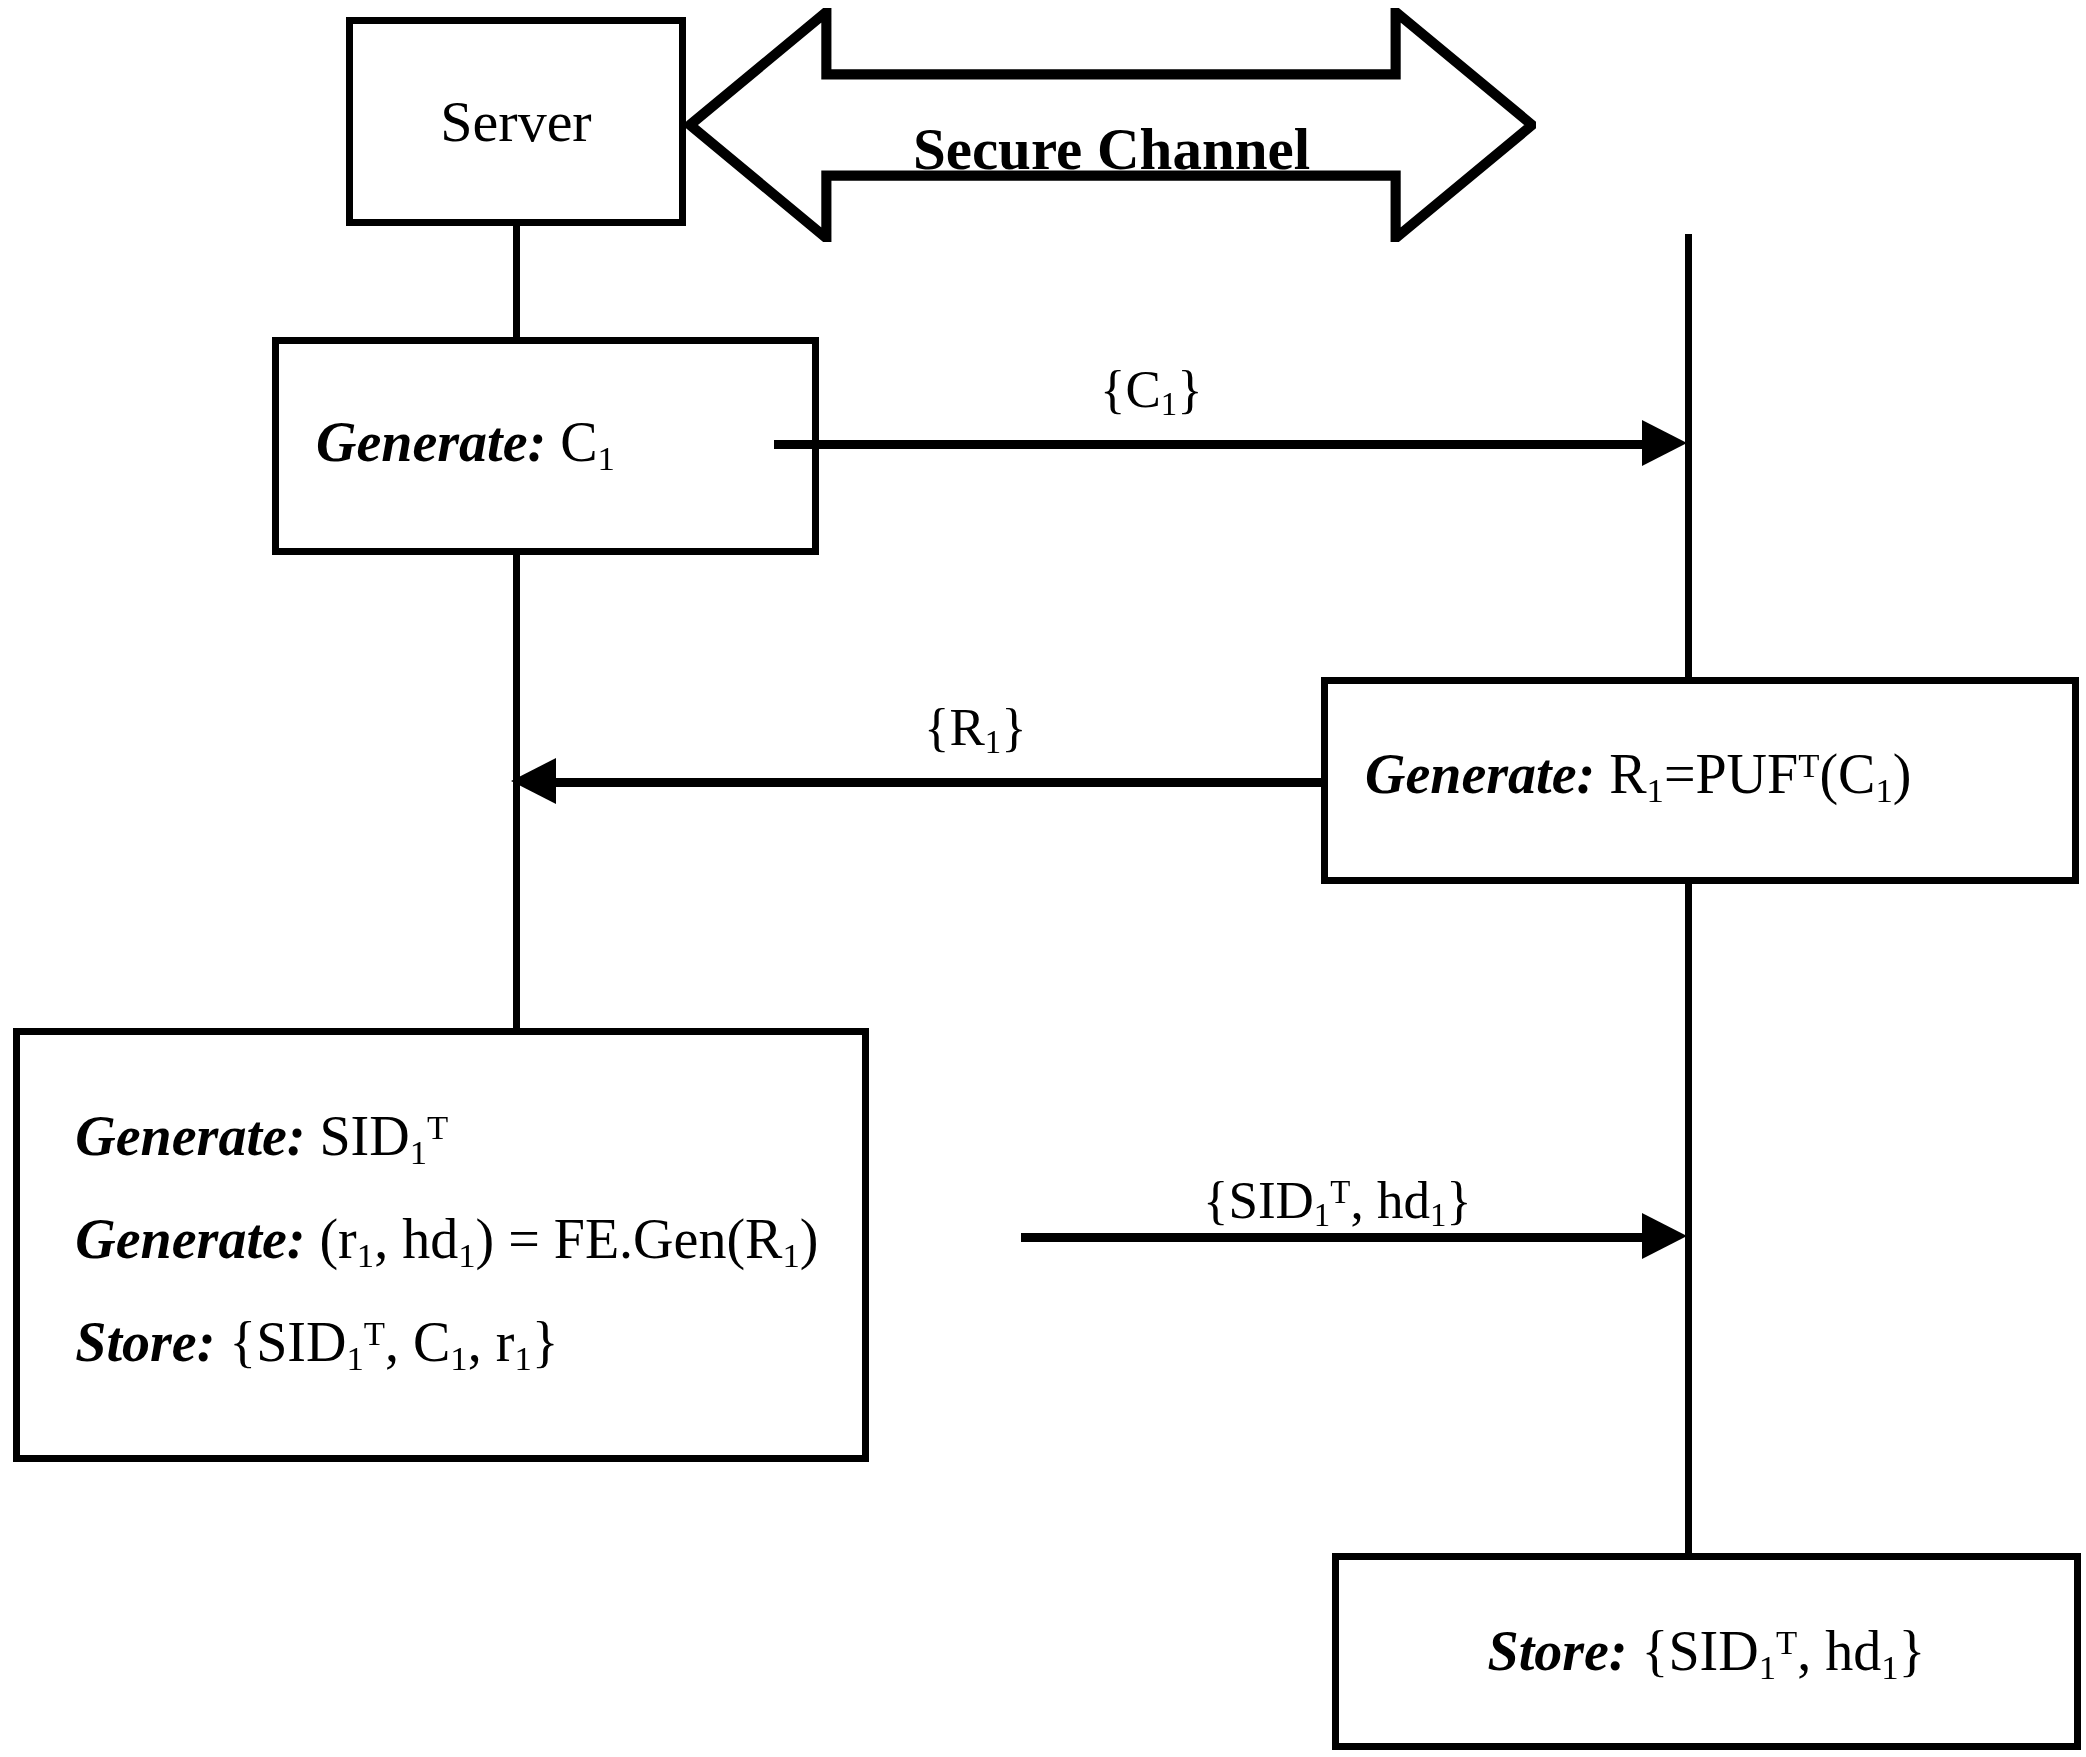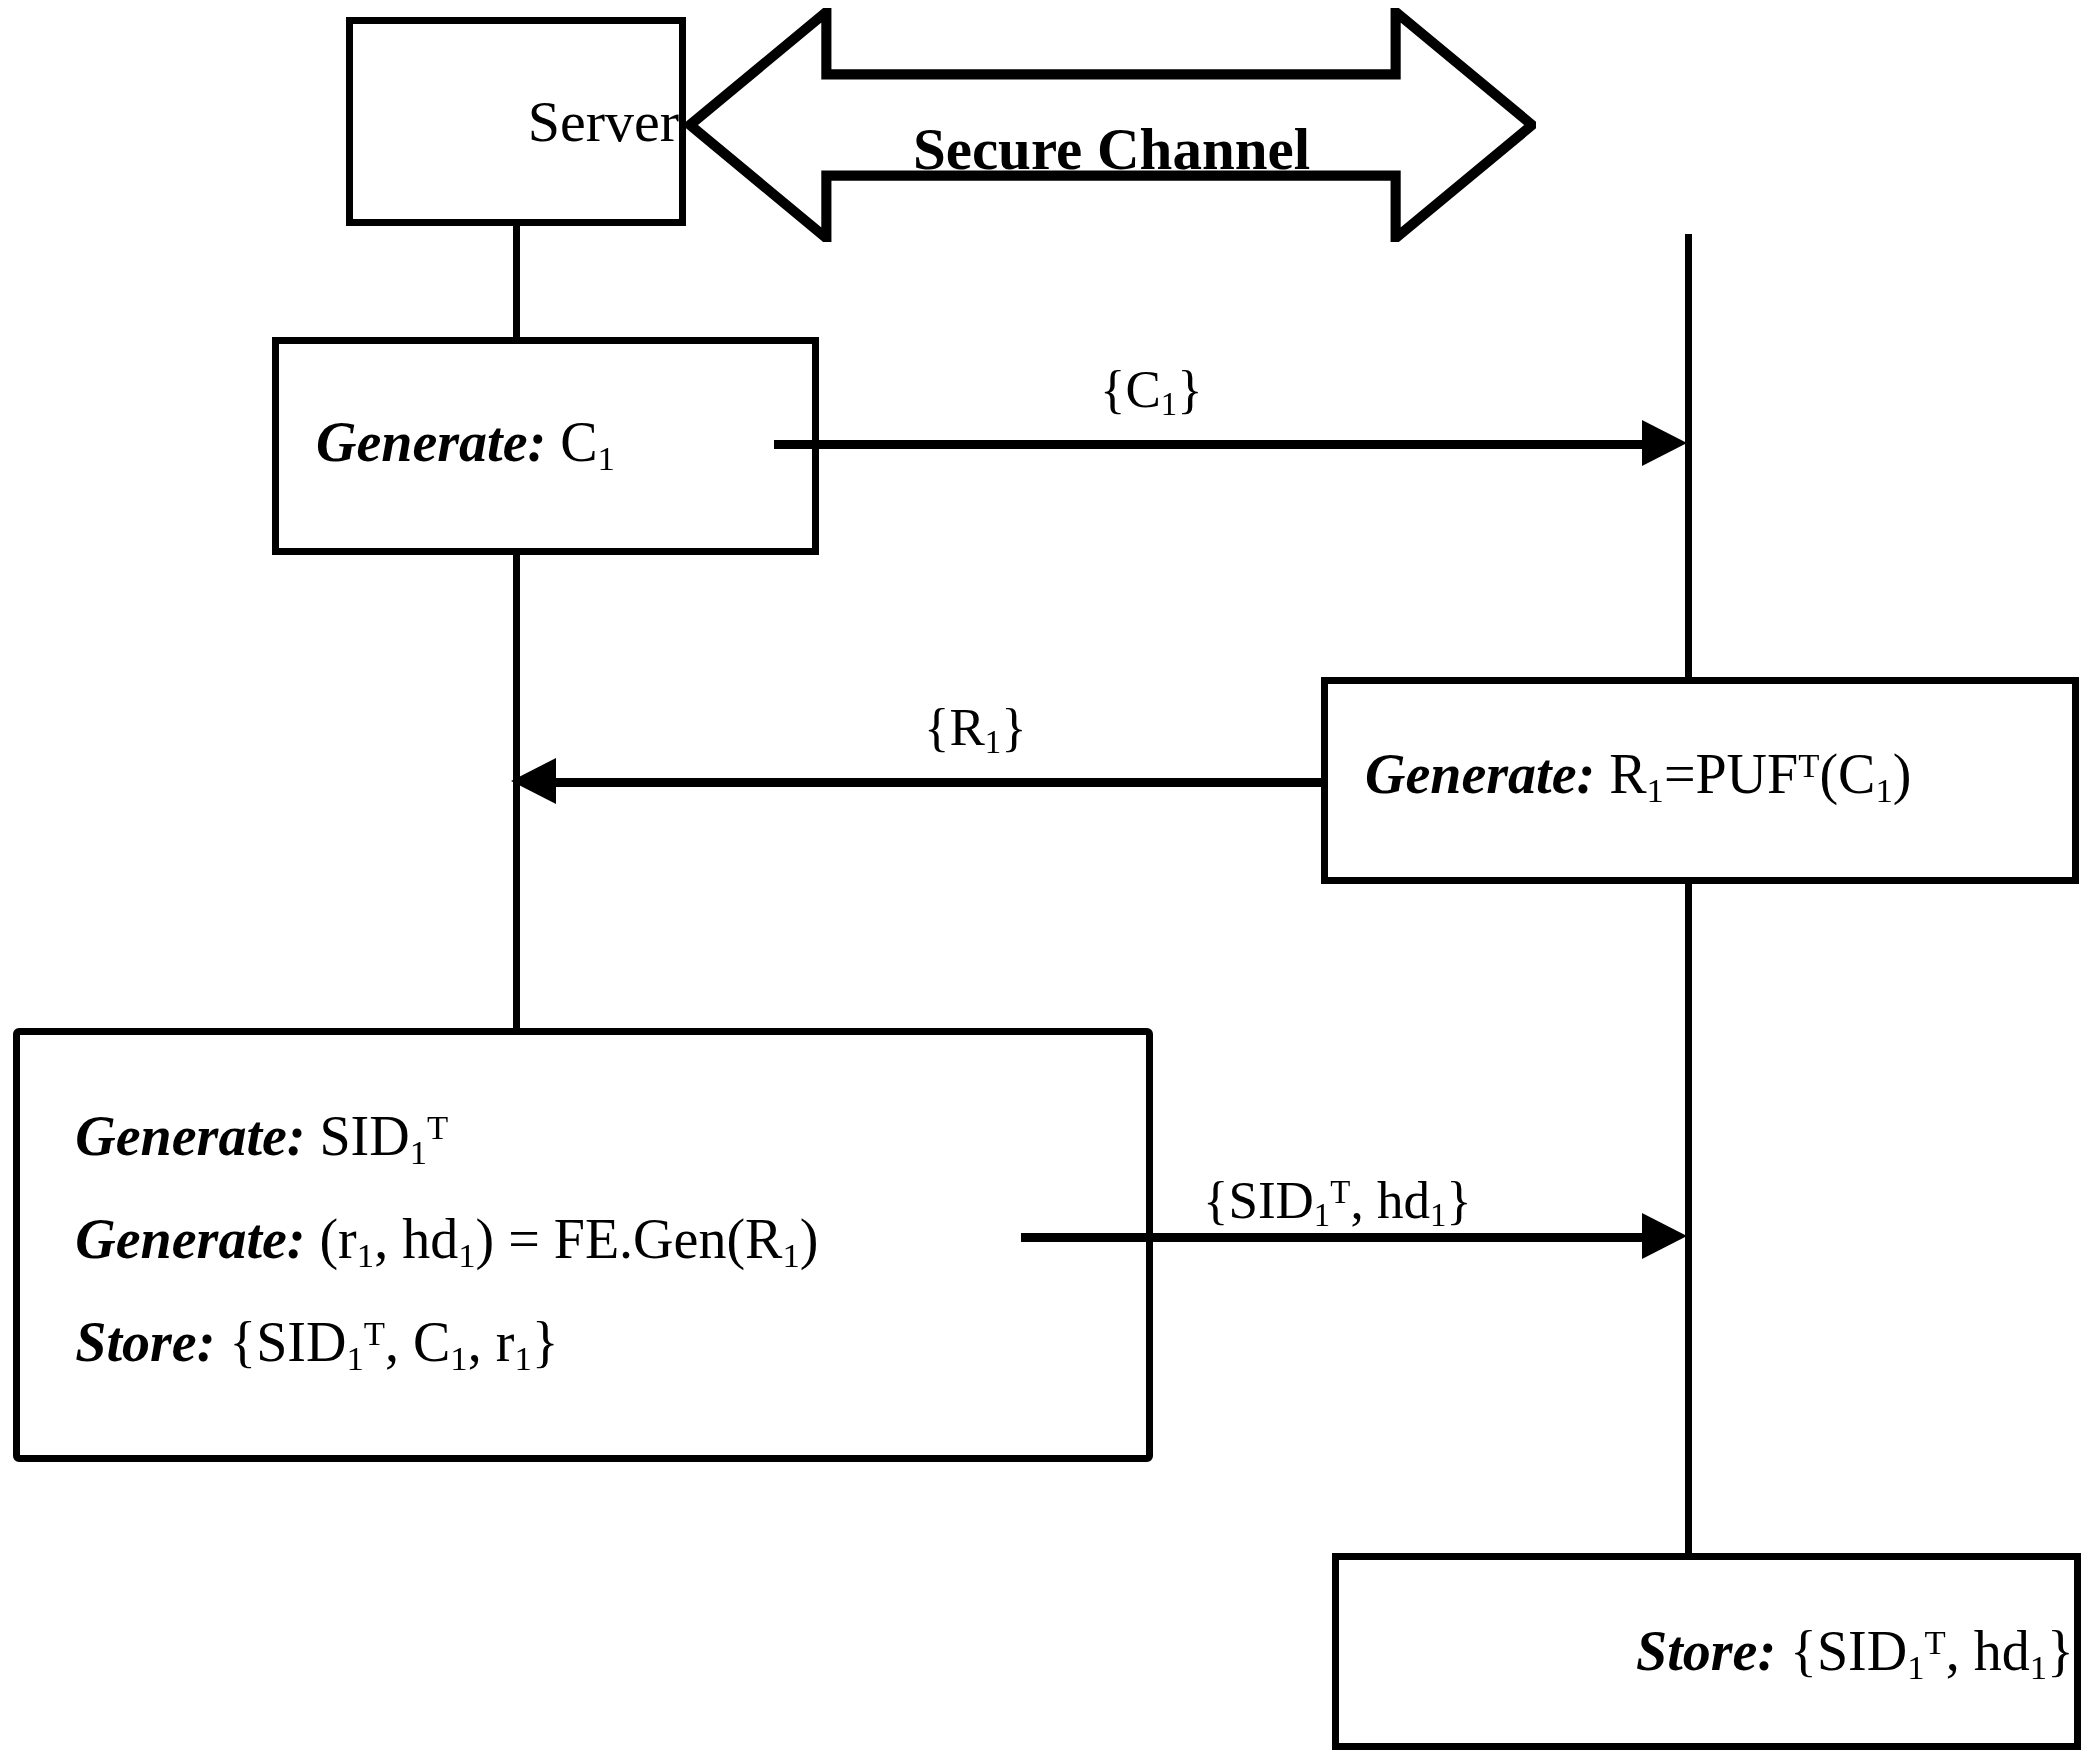--- a/index.html
+++ b/index.html
@@ -16,21 +16,21 @@
     font-family: "Liberation Serif", "DejaVu Serif", serif;
     color: #000000;
   }
   .box {
     position: absolute;
     box-sizing: border-box;
     border: 7px solid #000000;
     background: #ffffff;
     display: flex;
     align-items: center;
-    justify-content: flex-end;
+    justify-content: center;
   }
   .box.left-align {
     justify-content: flex-start;
     padding-left: 37px;
     display: block;
   }
   .actor-label {
     font-family: "Liberation Serif", "DejaVu Serif", serif;
     font-size: 58px;
     line-height: 1;
@@ -147,21 +147,21 @@
       <span class="kw">Generate:</span><span>&nbsp;</span><span>R</span><sub>1</sub><span>=</span><span>PUF</span><sup>T</sup><span>(</span><span>C</span><sub>1</sub><span>)</span>
     </div>
   </div>
 
   <div class="msg-line" style="left:554px; top:778px; width:767px;"></div>
   <div class="arrowhead-left" style="left:511px; top:758px;"></div>
   <div class="msg-label" style="left:924px; top:701px;">
     <span>{</span><span>R</span><sub>1</sub><span>}</span>
   </div>
 
-  <div class="box left-align" style="left:13.3px; top:1028px; width:1140px; height:434px; padding-left:55px;border-radius:6px;">
+  <div class="box left-align" style="left:13.3px; top:1028px; width:856px; height:434px; padding-left:55px;">
 
     <div class="proc-text box-line" style="margin-top:72px;">
       <span class="kw">Generate:</span><span>&nbsp;</span><span>SID</span><sub>1</sub><sup>T</sup>
     </div>
 
     <div class="proc-text box-line" style="margin-top:44px;">
       <span class="kw">Generate:</span><span>&nbsp;</span><span>(</span><span>r</span><sub>1</sub><span>,</span><span>&nbsp;</span><span>hd</span><sub>1</sub><span>)</span><span>&nbsp;</span><span>=</span><span>&nbsp;</span><span>FE.Gen</span><span>(</span><span>R</span><sub>1</sub><span>)</span>
     </div>
 
     <div class="proc-text box-line" style="margin-top:44px;">

